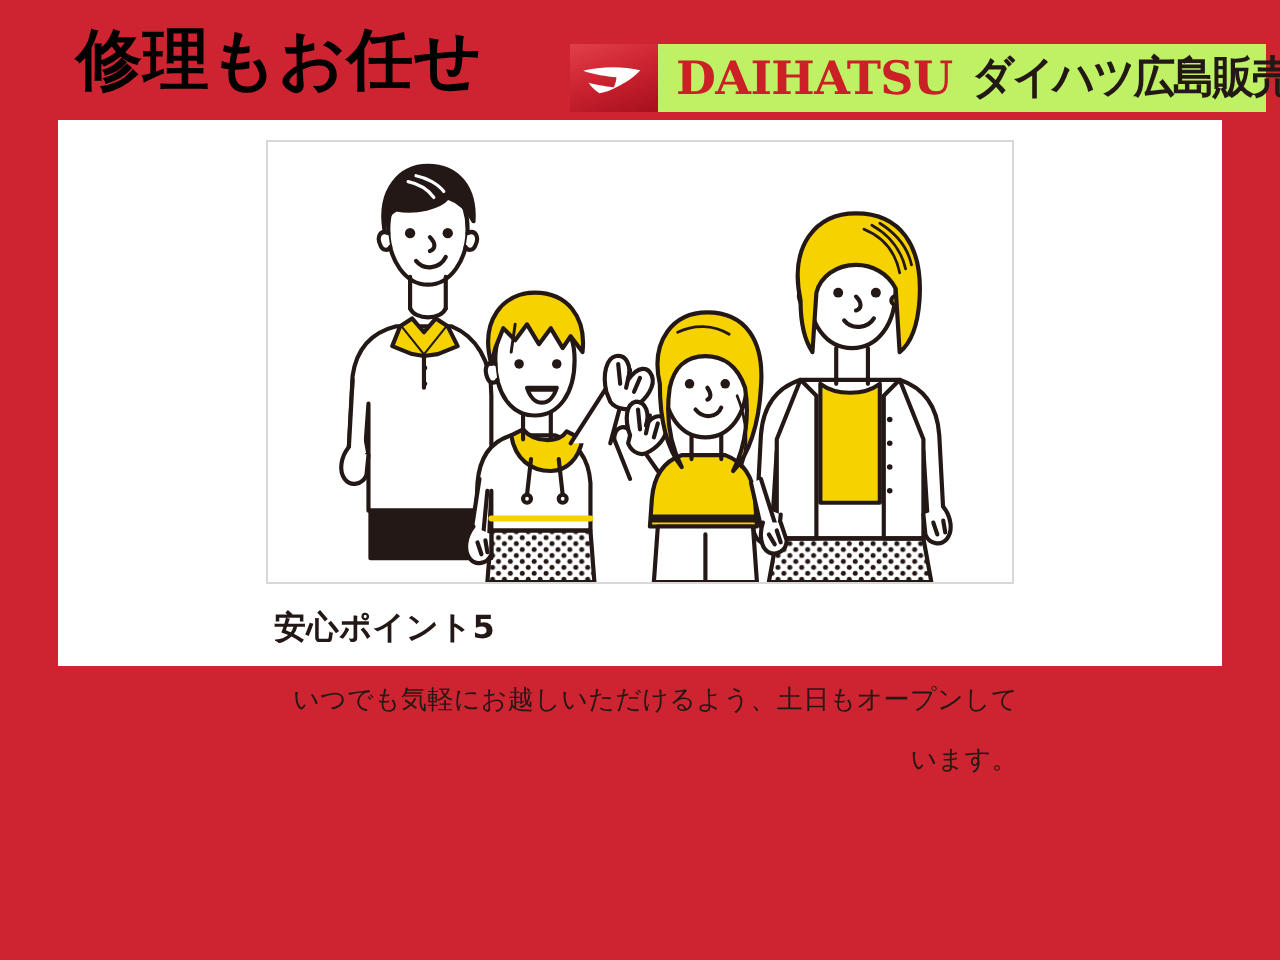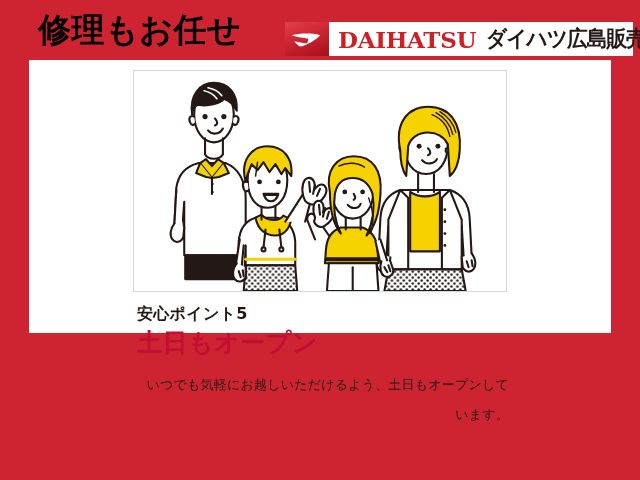--- a/index.html
+++ b/index.html
@@ -62,21 +62,21 @@
     padding: 0 2px 0 3px;
     white-space: nowrap;
     letter-spacing: 0.4px;
   }
   .logo-bar {
     position: absolute;
     left: 0;
     top: 18px;
     height: 34px;
     width: 348px;
-    background: #ffffff;
+    background: #bef264;
     display: flex;
     align-items: center;
   }
   .logo-emblem {
     width: 44px;
     height: 34px;
     background: linear-gradient(160deg, #e0404a 0%, #ce2431 45%, #a5101c 100%);
     display: flex;
     align-items: center;
     justify-content: center;
@@ -358,18 +358,17 @@
 
           <path d="M221 124 C223 127 223 129 221 130"></path>
 
           <path d="M215 135 C219 140 226 139 228 134"></path>
         </g>
       </svg>
     </div>
 
     <div class="text-block">
       <div class="eyebrow">安心ポイント5</div>
-      <div class="headline">土日もオープン</div>
       <div class="body-copy">いつでも気軽にお越しいただけるよう、土日もオープンしています。</div>
     </div>
 
   </div>
 </div>
 
 </body></html>

